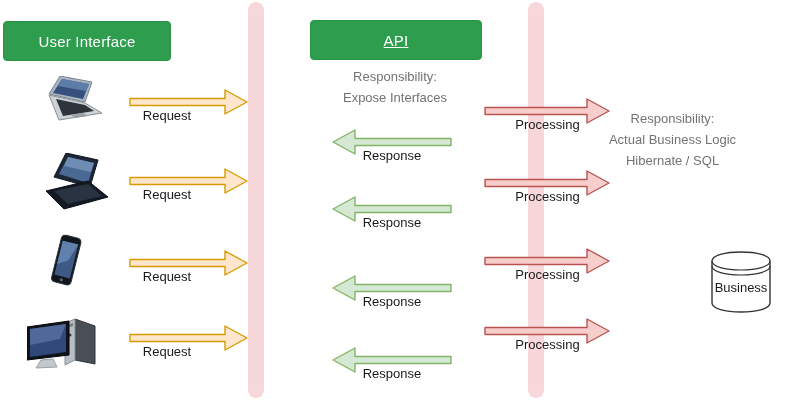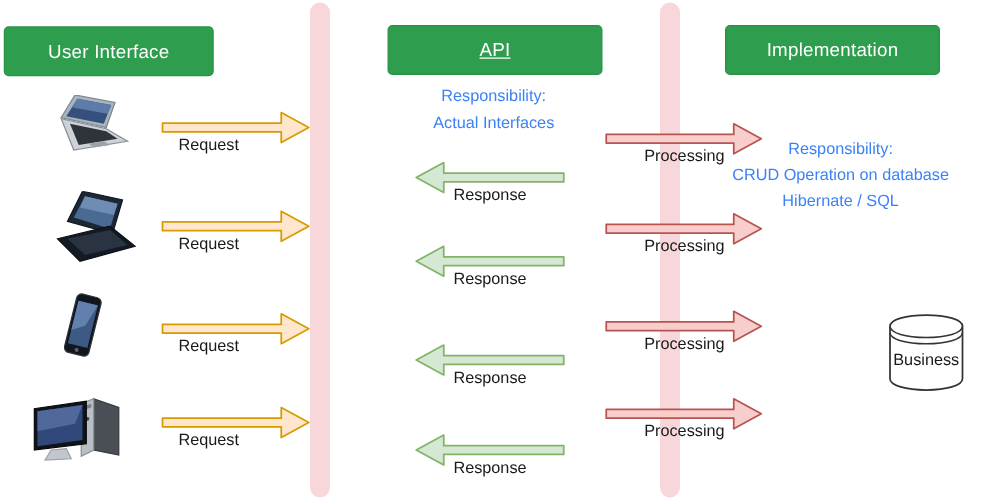--- a/index.html
+++ b/index.html
@@ -44,21 +44,21 @@
     color:#1a1a1a;
     white-space:nowrap;
   }
   .req .arrow-label{box-sizing:border-box;width:100%;padding-right:44px;}
   
   .notes{
     position:absolute;
     text-align:center;
     font-size:13px;
     line-height:21px;
-    color:#3b82f6;
+    color:#737373;
   }
   
   .database{position:absolute;}
   .database svg{display:block;}
   .db-label{
     position:absolute;left:0;top:30px;width:100%;
     text-align:center;font-size:13px;color:#1a1a1a;
   }
   .device{position:absolute;}
   .device svg{display:block;}
@@ -70,32 +70,29 @@
 
   <div class="lifeline" style="left:248px;"></div>
   <div class="lifeline" style="left:528px;"></div>
 
   <div class="header-box" style="left:3px;top:21px;width:166px;">
     <span>User Interface</span>
   </div>
   <div class="header-box" style="left:310px;top:20px;width:170px;text-decoration:underline;">
     <span>API</span>
   </div>
-  <div class="header-box" style="left:580px;top:20px;width:170px;">
-    <span>Implementation</span>
-  </div>
 
   <div class="notes" style="left:300px;top:66px;width:190px;">
     <div>Responsibility:</div>
-    <div>Actual Interfaces</div>
+    <div>Expose Interfaces</div>
   </div>
 
   <div class="notes" style="left:570px;top:108px;width:205px;">
     <div>Responsibility:</div>
-    <div>CRUD Operation on database</div>
+    <div>Actual Business Logic</div>
     <div>Hibernate / SQL</div>
   </div>
 
   <div class="arrow req" style="left:130px;top:89px;width:118px;">
     <svg width="118" height="26" viewBox="0 0 118 26">
       <polygon points="0,9.5 95,9.5 95,1 117,13 95,25 95,16.5 0,16.5"></polygon>
     </svg>
     <div class="arrow-label">Request</div>
   </div>
   <div class="arrow req" style="left:130px;top:168px;width:118px;">

